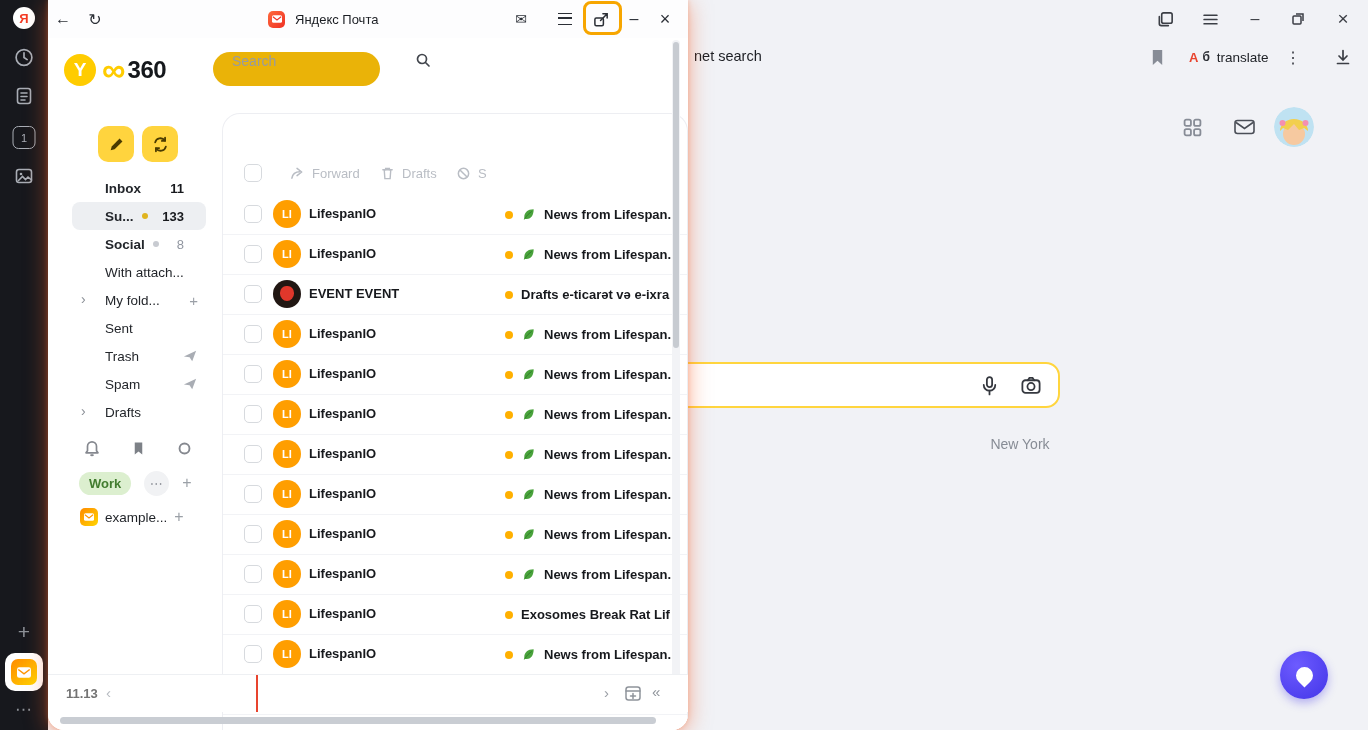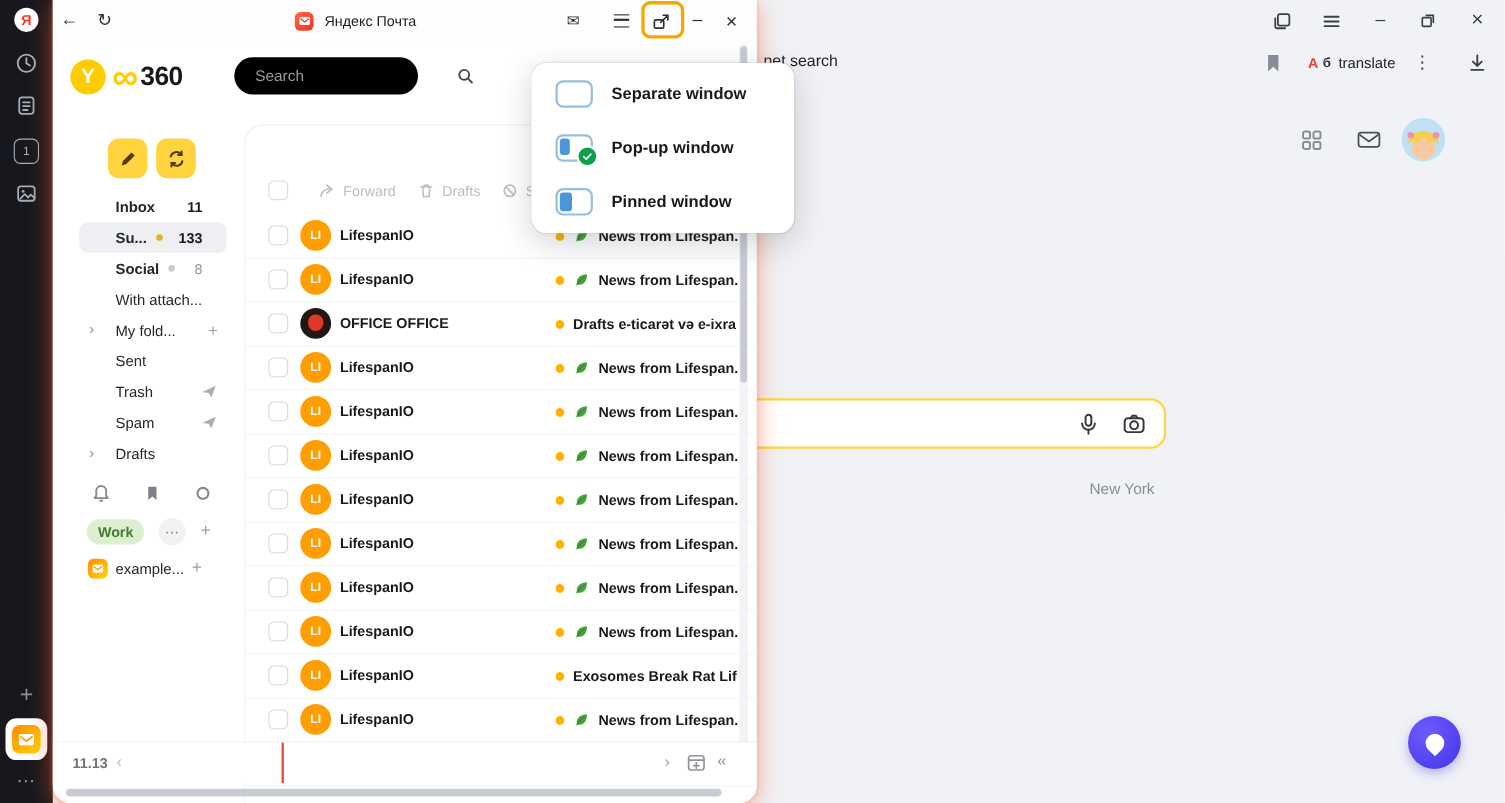--- a/index.html
+++ b/index.html
@@ -57,21 +57,21 @@
   .tb-mode{left:539px}
   .tb-min{left:572px;font-size:16px}.tb-close{left:603px;font-size:18px}
 
   .mail{position:absolute;left:0;top:38px;right:0;bottom:0;background:#fff}
 
   
   .ylogo{position:absolute;left:16px;top:16px;display:flex;align-items:center}
   .ylogo .yc{width:32px;height:32px;border-radius:50%;background:#fc0;color:#fff;font-weight:800;font-size:19px;display:flex;align-items:center;justify-content:center}
   .ylogo .inf{color:#fc0;font-size:33px;font-weight:700;margin:0 2px 0 6px;line-height:32px}
   .ylogo .n360{color:#15181c;font-size:24px;font-weight:800;letter-spacing:-.5px}
-  .m-search{position:absolute;left:165px;top:14px;width:167px;height:34px;background:#000000;border-radius:17px;display:flex;align-items:center}
+  .m-search{position:absolute;left:165px;top:14px;width:167px;height:34px;background:#eab308;border-radius:17px;display:flex;align-items:flex-start}
   .m-search input{flex:1;margin-left:17px;border:none;outline:none;background:transparent;font-size:14px;color:#61656d}
   .m-search input::placeholder{color:#969aa3}
   .m-search .mag{margin-right:13px}
   .app-tab{position:absolute;left:382px;top:4px;width:76px;height:60px;background:#fcf3d2;border-radius:12px;display:flex;flex-direction:column;align-items:center;justify-content:center;gap:4px}
   .app-tab .ygrad{width:32px;height:32px;border-radius:9px}
   .app-tab span{font-size:12px;color:#303338;font-weight:600}
 
   
   .nav-btn{position:absolute;top:88px;width:36px;height:36px;background:#ffd43e;border-radius:10px;display:flex;align-items:center;justify-content:center}
   .nb-compose{left:50px}.nb-refresh{left:94px}
@@ -520,21 +520,21 @@
                 </svg>
                 <b class="m-text">News from Lifespan.</b>
               </span>
             </div>
 
             <div class="msg-row">
               <span class="checkbox"></span>
               <i class="m-avatar av-event">
                 <span></span>
               </i>
-              <span class="m-sender">OFFICE OFFICE</span>
+              <span class="m-sender">EVENT EVENT</span>
               <span class="m-subj">
                 <i class="m-dot"></i>
 
                 <b class="m-text">Drafts e-ticarət və e-ixra</b>
               </span>
             </div>
 
             <div class="msg-row">
               <span class="checkbox"></span>
               <i class="m-avatar av-li">
@@ -705,43 +705,16 @@
         <span class="tl-collapse">«</span>
       </div>
 
       <div class="vtrack">
           <i class="vthumb"></i>
         </div>
       <div class="hscroll"></div>
     </div>
   </section>
 
-  <div class="menu">
-
-      <div class="menu-item">
-        <span class="mi-icon ic-separate">
-          
-        </span>
-        <span class="mi-label">Separate window</span>
-      </div>
-
-      <div class="menu-item">
-        <span class="mi-icon ic-popup">
-          <span class="mi-check">
-            <svg width="8" height="7" viewBox="0 0 10 8" fill="none" stroke="#fff" stroke-width="2" stroke-linecap="round" stroke-linejoin="round">
-              <path d="M1 4 l2.6 2.6 L9 1"></path>
-            </svg>
-          </span>
-        </span>
-        <span class="mi-label">Pop-up window</span>
-      </div>
-
-      <div class="menu-item">
-        <span class="mi-icon ic-pinned">
-          
-        </span>
-        <span class="mi-label">Pinned window</span>
-      </div>
-    </div>
 
   <div class="annot"></div>
 
 </div>
 
 </body></html>

